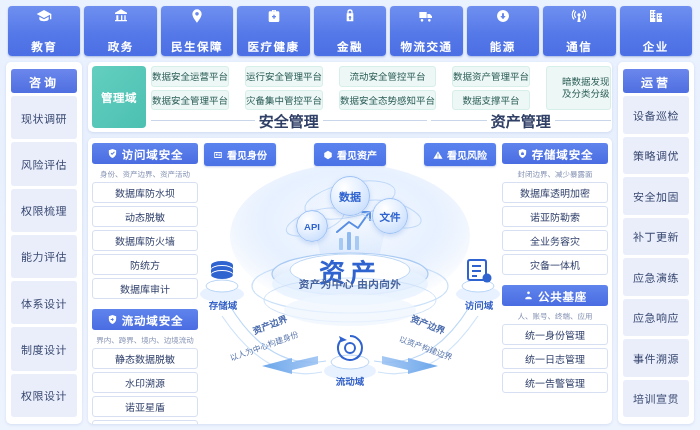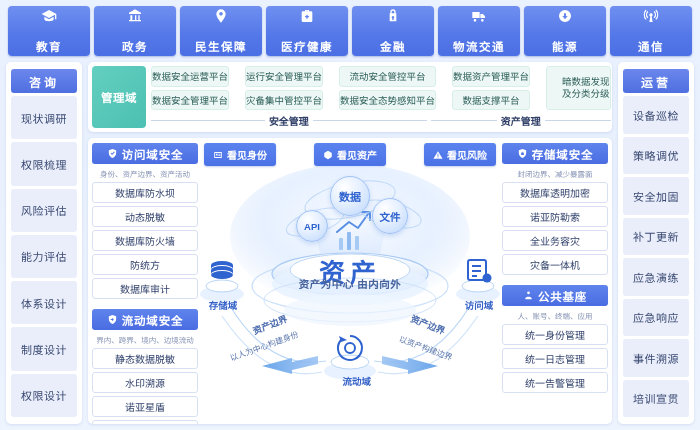--- a/index.html
+++ b/index.html
@@ -100,21 +100,21 @@
     white-space: nowrap; cursor: pointer;
   }
   .plat.dual {
     flex: 1; line-height: 1.25; text-align: left; flex-direction: column; padding-left: 15px;
   }
   .mgmt-foot {
     height: 16px; display: flex; gap: 4px; margin-top: 2px;
   }
   .grp {
     display: flex; align-items: center; gap: 4px;
-    color: #2f3f66; font-size: 10px; font-weight: bold;
+    color: #2f3f66; font-size: 15px; font-weight: bold;
     justify-content: center;
   }
   .grp .rule { flex: 1; height: 1px; background: #c9d6ea; }
   .grp.g1 { flex: 0 0 60%; }
   .grp.g2 { flex: 1; }
 
   
   .main {
     position: absolute; left: 88px; top: 138px;
     width: 524px; height: 286px;
@@ -287,27 +287,35 @@
 
   <div class="ind-tab">
     <span class="ico">
       <svg viewBox="0 0 24 24">
           <path d="M12 8a2.5 2.5 0 0 1 1 4.8L14.5 21h-5L11 12.8A2.5 2.5 0 0 1 12 8zM6.6 4.6 8 6a5.7 5.7 0 0 0 0 8l-1.4 1.4a7.7 7.7 0 0 1 0-10.8zm10.8 0a7.7 7.7 0 0 1 0 10.8L16 14a5.7 5.7 0 0 0 0-8l1.4-1.4zM4 2.2 5.4 3.6a9.9 9.9 0 0 0 0 12.8L4 17.8a11.9 11.9 0 0 1 0-15.6zm16 0a11.9 11.9 0 0 1 0 15.6l-1.4-1.4a9.9 9.9 0 0 0 0-12.8L20 2.2z"></path>
         </svg>
     </span>
     <span class="lbl">通信</span>
   </div>
 
+  <div class="ind-tab">
+    <span class="ico">
+      <svg viewBox="0 0 24 24">
+          <path d="M3 3h8v18H3V3zm2 2v2h2V5H5zm4 0v2h2V5H9zm-4 4v2h2V9H5zm4 0v2h2V9H9zm-4 4v2h2v-2H5zm4 0v2h2v-2H9zM13 8h8v13h-8V8zm2 2v2h2v-2h-2zm4 0v2h2v-2h-2zm-4 4v2h2v-2h-2zm4 0v2h2v-2h-2z"></path>
+        </svg>
+    </span>
+    <span class="lbl">企业</span>
+  </div>
 </div>
 
 <div class="side left">
   <div class="side-head">咨询</div>
   <div class="side-item">现状调研</div>
+  <div class="side-item">风险评估</div>
   <div class="side-item">权限梳理</div>
-  <div class="side-item">风险评估</div>
   <div class="side-item">能力评估</div>
   <div class="side-item">体系设计</div>
   <div class="side-item">制度设计</div>
   <div class="side-item">权限设计</div>
 </div>
 
 <div class="side right">
   <div class="side-head">运营</div>
   <div class="side-item">设备巡检</div>
   <div class="side-item">策略调优</div>
@@ -541,21 +549,21 @@
 
       <div class="bub" style="left:130px; top:10px; width:40px; height:40px; font-size:11px;">数据</div>
       <div class="bub" style="left:172px; top:32px; width:36px; height:36px; font-size:10.5px;">文件</div>
       <div class="bub" style="left:96px; top:44px; width:32px; height:32px; font-size:9.5px;">API</div>
 
       <div class="asset-word">资产</div>
       <div class="asset-tag">资产为中心  由内向外</div>
 
       <div class="node-lbl" style="left:2px; top:132px; width:42px; text-align:center;">存储域</div>
       <div class="node-lbl" style="left:258px; top:132px; width:42px; text-align:center;">访问域</div>
-      <div class="node-lbl" style="left:129px; top:208px; width:42px; text-align:right;">流动域</div>
+      <div class="node-lbl" style="left:129px; top:208px; width:42px; text-align:center;">流动域</div>
 
       <div class="arc-lbl big" style="left:52px; top:152px; transform:rotate(-22deg);">资产边界</div>
       <div class="arc-lbl" style="left:28px; top:174px; transform:rotate(-20deg);">以人为中心构建身份</div>
       <div class="arc-lbl big" style="left:210px; top:152px; transform:rotate(22deg);">资产边界</div>
       <div class="arc-lbl" style="left:198px; top:176px; transform:rotate(20deg);">以资产构建边界</div>
     </div>
   </div>
 </div>
 
 </body></html>

